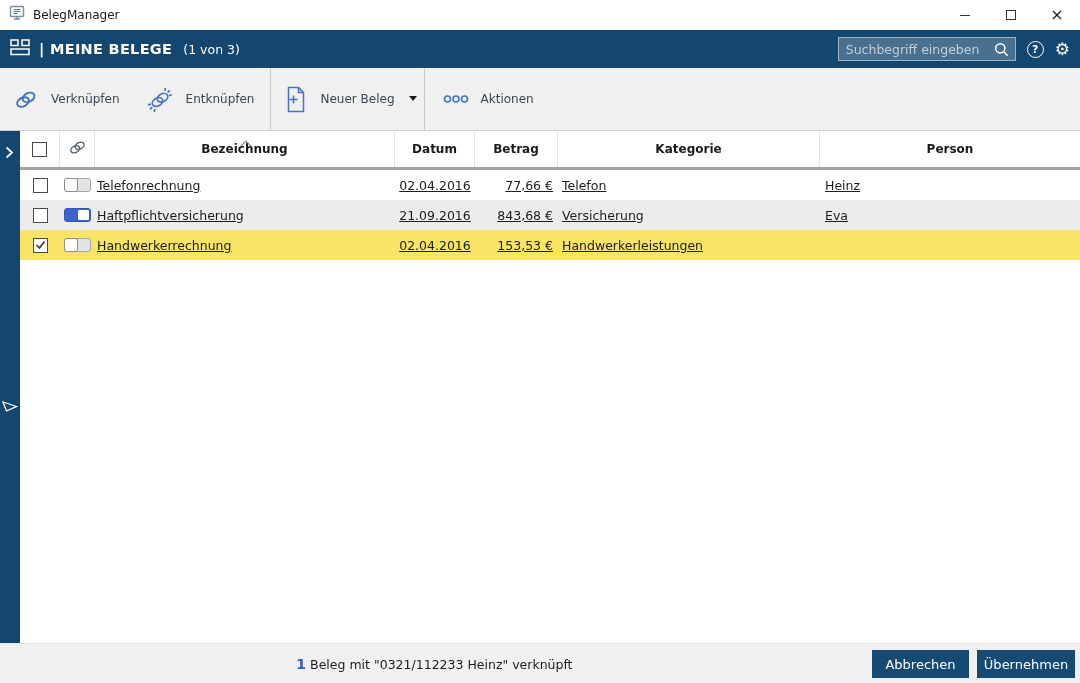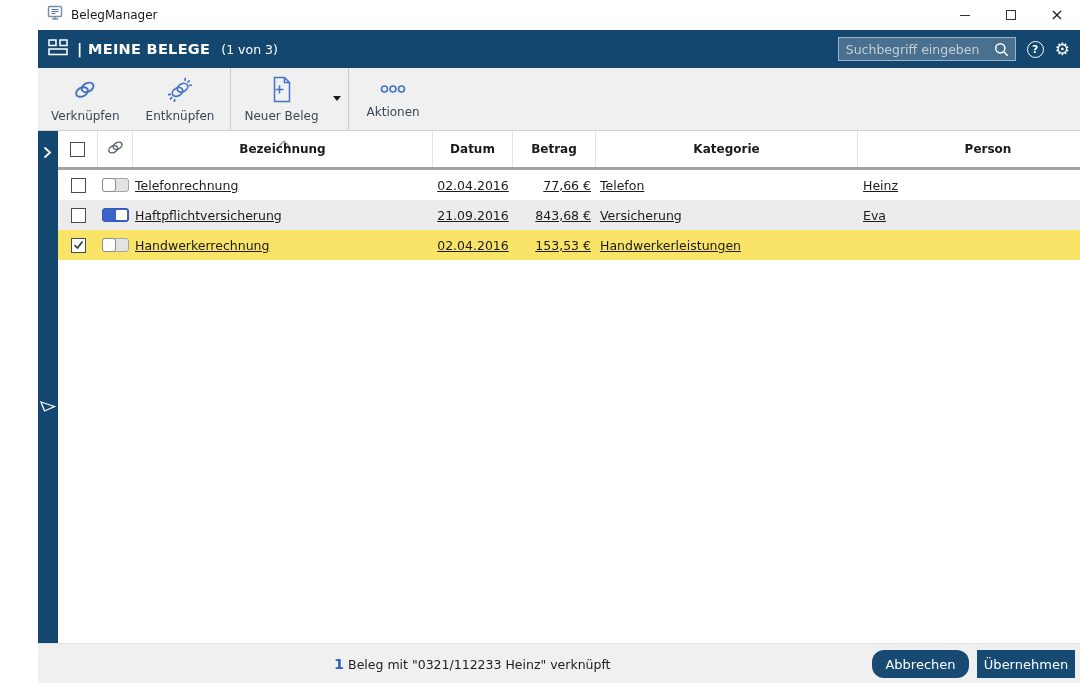--- a/index.html
+++ b/index.html
@@ -1,19 +1,19 @@
 <!DOCTYPE html>
 <html><head>
 <meta charset="utf-8">
 <style>
   * { margin:0; padding:0; box-sizing:border-box; }
   html,body { width:1080px; height:683px; }
   body { font-family:"DejaVu Sans","Liberation Sans",sans-serif; background:#fff; }
 
-  .window { position:relative; width:1080px; height:683px; display:flex; flex-direction:column; overflow:hidden; background:#fff;padding-left:38px; }
+  .window { position:relative; width:1080px; height:683px; display:flex; flex-direction:column; overflow:hidden; background:#fff; }
 
   
   .titlebar { height:30px; background:#ffffff; display:flex; align-items:center; padding-left:9px; gap:8px; flex:0 0 auto; }
   .titlebar-title { font-size:12px; color:#1a1a1a; }
   .win-controls { margin-left:auto; display:flex; height:100%; }
   .win-btn { width:46px; height:100%; display:flex; align-items:center; justify-content:center; cursor:default; }
   .glyph-min { width:10px; border-bottom:1px solid #333; display:block; }
   .glyph-max { width:10px; height:10px; border:1px solid #333; display:block; }
   .glyph-close { font-size:16px; color:#222; line-height:1; }
 
@@ -24,21 +24,21 @@
   .search-area { margin-left:auto; display:flex; align-items:center; gap:11px; }
   .search-box { width:178px; height:24px; background:#49708F; border:1px solid #9DB2C2; display:flex; align-items:center; }
   .search-box input { flex:1; min-width:0; background:transparent; border:none; outline:none; color:#e7edf2; font-size:12.5px; padding:0 7px; font-family:inherit; }
   .search-box input::placeholder { color:#C3CFD9; }
   .search-btn { width:26px; height:100%; display:flex; align-items:center; justify-content:center; }
   .help-icon { width:17px; height:17px; border:1.5px solid #fff; border-radius:50%; color:#fff; font-size:11px; font-weight:bold; display:flex; align-items:center; justify-content:center; }
   .gear-icon { color:#fff; font-size:17px; line-height:1; }
 
   
   .toolbar { height:63px; background:#F0F0F0; border-bottom:1px solid #CFCFCF; display:flex; align-items:stretch; flex:0 0 auto; }
-  .tb-btn { display:flex; flex-direction:column; align-items:center; justify-content:center; gap:6px; padding:0 13px; cursor:default; }
+  .tb-btn { display:flex; flex-direction:row; align-items:center; justify-content:center; gap:12px; padding:0 13px; cursor:default; }
   .tb-label { font-size:12px; color:#3C4654; white-space:nowrap; }
   .tb-iconbox { height:27px; display:flex; align-items:center; justify-content:center; }
   .tb-group { display:flex; align-items:stretch; border-left:1px solid #C9C9C9; border-right:1px solid #C9C9C9; margin-left:3px; position:relative; padding-right:16px; }
   .dd-arrow { position:absolute; right:7px; top:28px; width:0; height:0; border-left:4.5px solid transparent; border-right:4.5px solid transparent; border-top:5px solid #1a1a1a; }
 
   
   .content { flex:1 1 auto; display:flex; min-height:0; }
   .side-rail { width:20px; background:#14476F; position:relative; flex:0 0 auto; }
   .rail-chevron { position:absolute; left:5px; top:13px; }
   .rail-pointer { position:absolute; left:2px; top:266px; }
@@ -75,21 +75,21 @@
   .toggle.off { background:#E3E3E3; border:1px solid #A6A6A6; }
   .toggle.off .knob { position:absolute; left:-1px; top:-1px; width:14px; height:14px; background:#fff; border:1px solid #8E8E8E; border-radius:3px; }
   .toggle.on { background:#3B63C9; border:1px solid #3558B4; }
   .toggle.on .knob { position:absolute; right:1px; top:1px; width:11px; height:10px; background:#fff; border-radius:1px; }
 
   
   .statusbar { height:40px; background:#F0F0F0; border-top:1px solid #E2E2E2; position:relative; flex:0 0 auto; }
   .status-text { position:absolute; left:296px; top:50%; transform:translateY(-50%); font-size:12.5px; color:#1c1c1c; white-space:nowrap; }
   .status-count { color:#2F5FC0; font-weight:bold; font-size:14.5px; margin-right:4px; }
   .btn { position:absolute; top:6px; height:28px; background:#164A73; color:#fff; border:none; font-size:13px; font-family:inherit; text-align:center; cursor:default; }
-  .btn-cancel { right:111px; width:97px;border-radius:12px; }
+  .btn-cancel { right:111px; width:97px; }
   .btn-apply { right:5px; width:98px; }
 </style>
 </head>
 <body>
 
 <div class="window">
 
   <div class="titlebar">
     <span>
       <svg width="16" height="16" viewBox="0 0 16 16">

